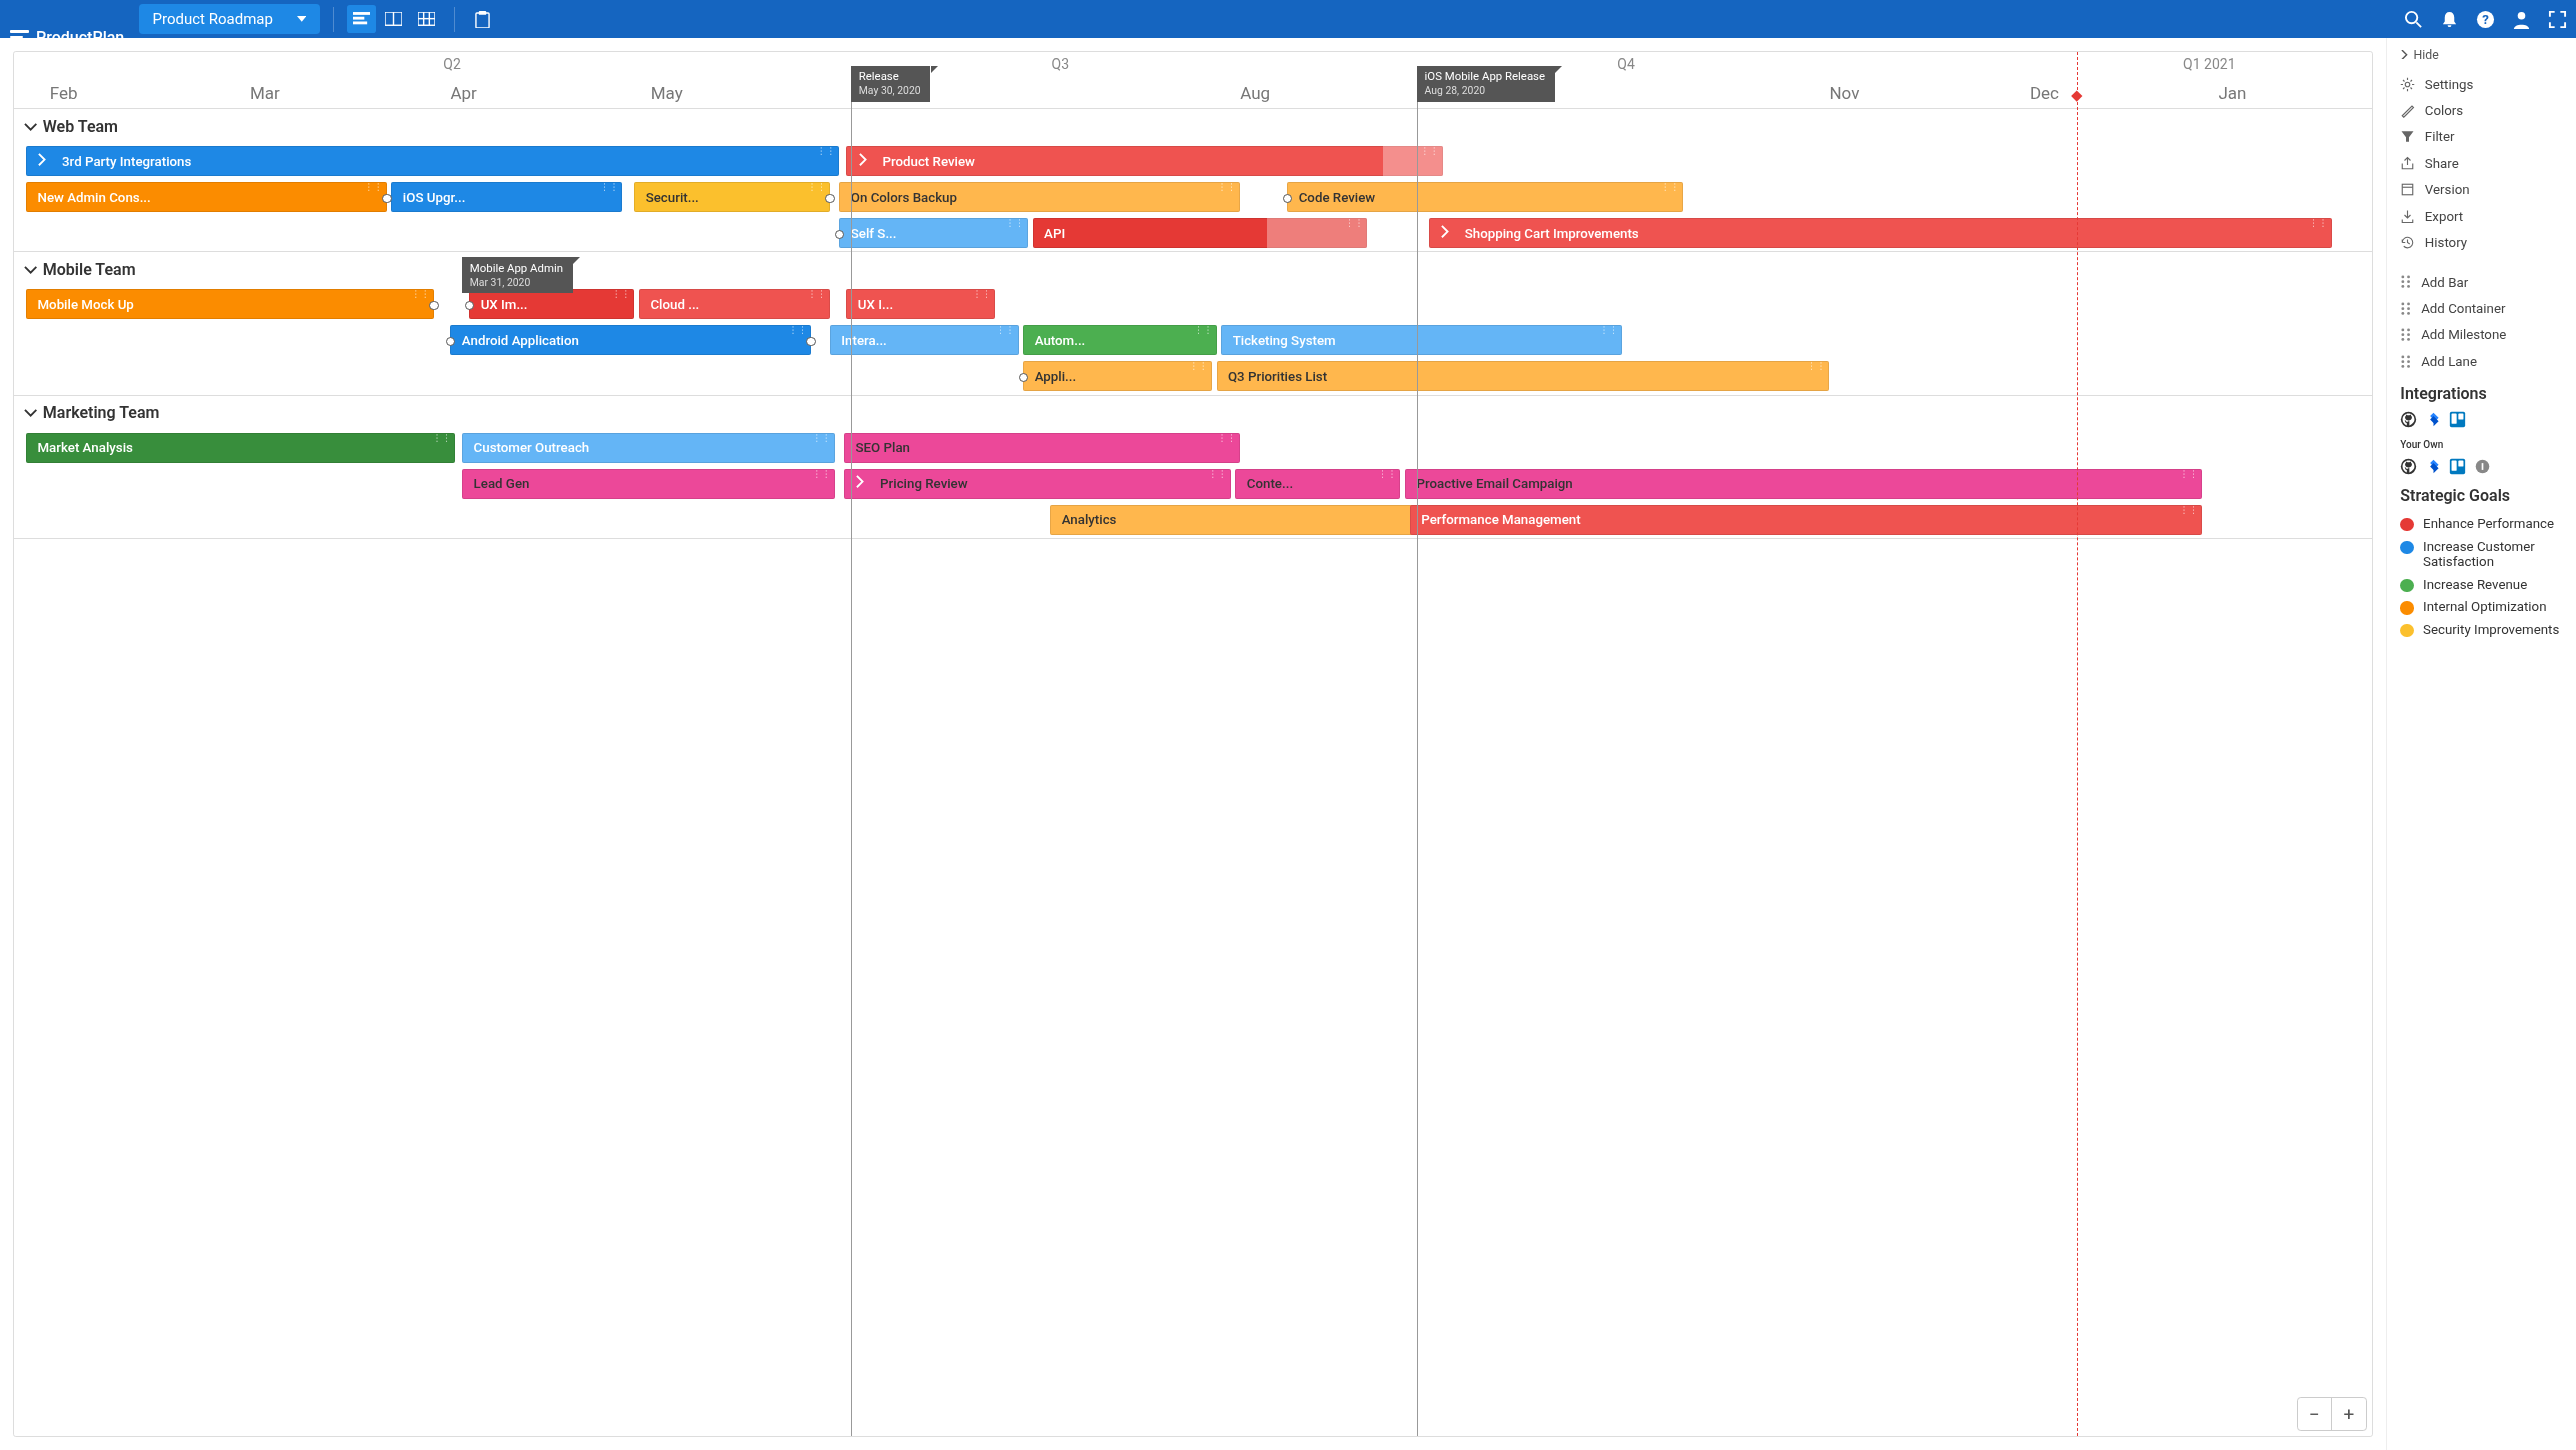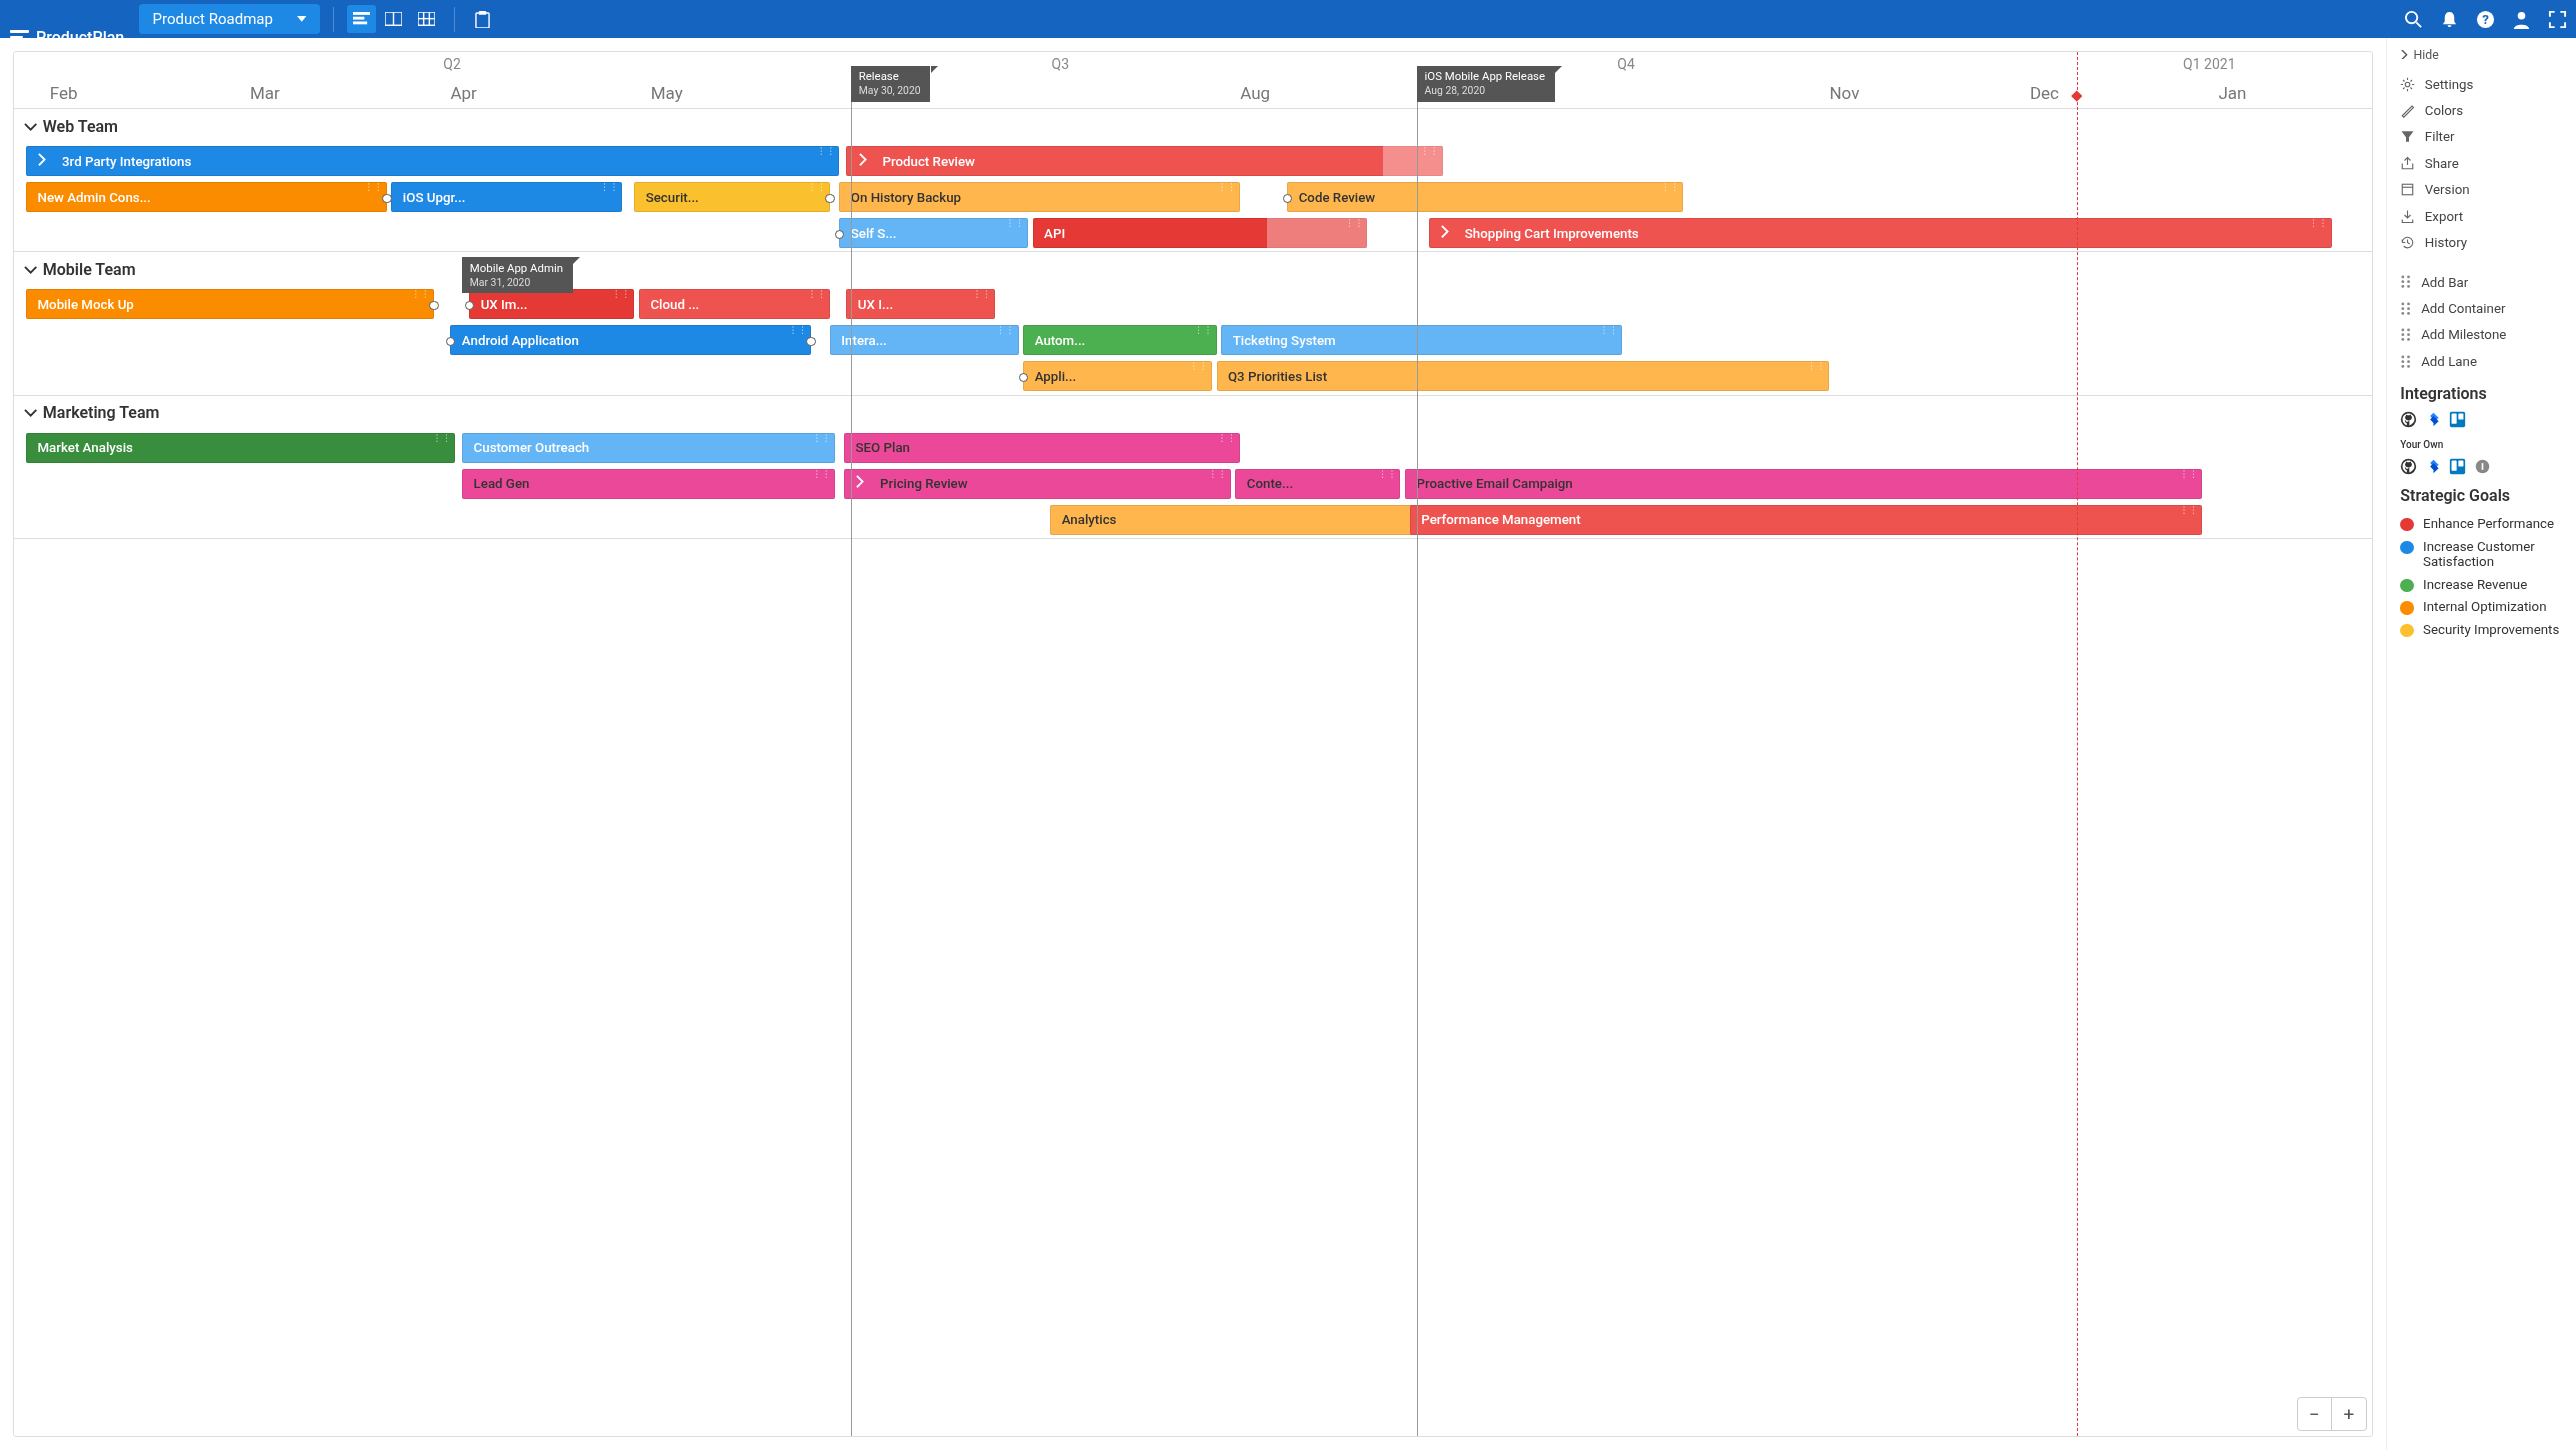--- a/index.html
+++ b/index.html
@@ -208,21 +208,21 @@
                 <div class="bar c-blue" style="left: 16%; width: 9.8%;">
                   <span>iOS Upgr...</span>
                   <span class="bar-menu">⋮⋮</span>
                 </div>
                 <div class="bar c-yellow" style="left: 26.3%; width: 8.3%;">
                   <span>Securit...</span>
                   <span class="bar-menu">⋮⋮</span>
                 </div>
                 <div class="bar-connector" style="left: calc(34.6% - 4.7px);"></div>
                 <div class="bar c-lightorange" style="left: 35%; width: 17%;">
-                  <span>On History Backup</span>
+                  <span>On Colors Backup</span>
                   <span class="bar-menu">⋮⋮</span>
                 </div>
                 <div class="bar c-lightorange" style="left: 54%; width: 16.8%;">
                   <span>Code Review</span>
                   <span class="bar-menu">⋮⋮</span>
                 </div>
                 <div class="bar-connector" style="left: calc(54% - 4.7px);"></div>
               </div>
               <div class="lane-row">
                 <div class="bar c-lightblue" style="left: 35%; width: 8%;">

